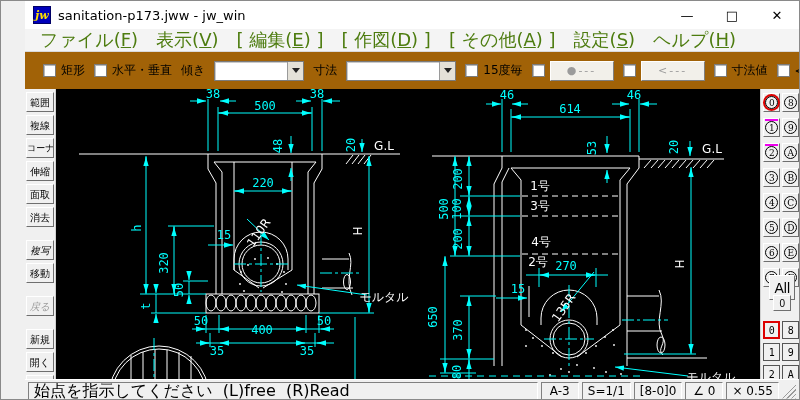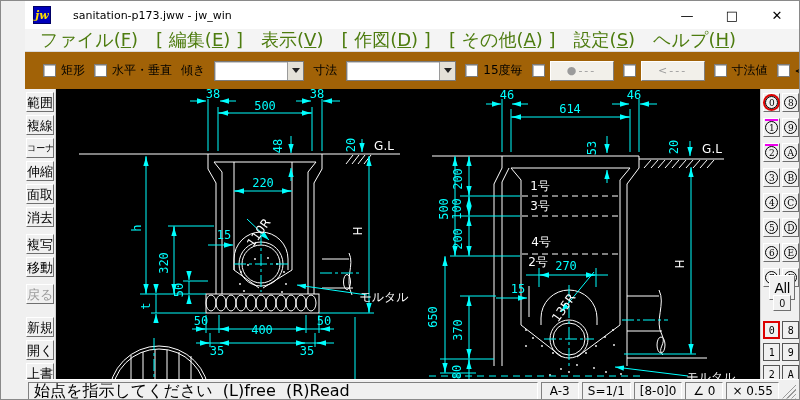--- a/index.html
+++ b/index.html
@@ -2,21 +2,21 @@
 <html><head>
 <meta charset="utf-8">
 <style>
   * { margin:0; padding:0; box-sizing:border-box; }
   html,body { width:800px; height:400px; font-family:"DejaVu Sans","Liberation Sans",sans-serif; }
   .window { width:800px; height:400px; background:#f0f0f0; border:1px solid #8a8a8a; display:flex; flex-direction:column; overflow:hidden;padding-left:24px; }
 
   
   .titlebar { height:28px; background:#ffffff; display:flex; align-items:center; padding:0 14px 0 8px; flex:0 0 auto; }
   .appicon { width:18px; height:18px; background:#0000bb; color:#ffe000; font:italic bold 11px "DejaVu Serif",serif; display:grid; place-items:center; border:1px solid #000066; }
-  .title { font-size:11px; color:#000; margin-left:22px; }
+  .title { font-size:13px; color:#000; margin-left:7px; }
   .wbtns { margin-left:auto; display:flex; gap:29px; }
   .wbtn { font-size:13px; color:#000; width:16px; text-align:center; cursor:default; }
 
   
   .menubar { height:22px; display:flex; align-items:center; padding-left:6px; background:#f4f4f4; flex:0 0 auto; }
   .menu-item { font-size:18px; color:#4d7c0f; padding:2px 9px; white-space:nowrap;text-align:center; }
   .menu-item u { text-decoration:underline; }
 
   
   .toolbar { height:38px; display:flex; align-items:center; padding-left:18px; gap:9px; background:#a16207; border-top:1px solid #d9d9d9; flex:0 0 auto; font-size:12px; }
@@ -26,24 +26,24 @@
   .combo { display:flex; height:20px; border:1px solid #7b7b7b; background:#fff; box-shadow:inset 1px 1px 0 #c9c9c9; }
   .combo .cfield { width:72px; }
   .combo.wide .cfield { width:92px; }
   .cbtn { width:16px; background:#e4e1d8; border-left:1px solid #9a9a9a; display:grid; place-items:center; }
   .cbtn::after { content:''; border:4px solid transparent; border-top:5px solid #222; margin-top:4px; }
   .gbtn { height:20px; width:64px; background:#f2f0ea; border:1px solid; border-color:#fff #808080 #808080 #fff; color:#9b9b9b; font-size:11px; letter-spacing:2px; text-align:center; line-height:18px; white-space:nowrap; overflow:hidden; }
 
   
   .main { display:flex; height:290px; flex:0 0 auto; }
   .ltools { width:32px; display:flex; flex-direction:column; align-items:center; overflow:hidden; background:#f0f0f0; border-right:1px solid #d0d0d0; }
-  .tbtn { width:28px; height:20px; flex:0 0 auto; margin-top:3px; background:#f0f0f0; border:1px solid; border-color:#ffffff #6f6f6f #6f6f6f #ffffff; font-size:13px; line-height:17px; text-align:center; color:#000; white-space:nowrap; overflow:hidden; padding:0; font-family:inherit; }
+  .tbtn { width:28px; height:20px; flex:0 0 auto; margin-top:3px; background:#f0f0f0; border:1px solid; border-color:#ffffff #6f6f6f #6f6f6f #ffffff; font-size:10px; line-height:17px; text-align:center; color:#000; white-space:nowrap; overflow:hidden; padding:0; font-family:inherit; }
   .tbtn.small { font-size:9px; }
   .tbtn.dis { color:#9b9b9b; }
-  .tbtn.g1 { margin-top:7px; }
+  .tbtn.g1 { margin-top:13px;font-style:italic; }
   .tbtn.g2 { margin-top:13px; }
 
   .canvas { width:728px; height:290px; background:#000; position:relative; overflow:hidden; cursor:crosshair; }
   .canvas svg { position:absolute; left:0; top:0; }
   .w  { stroke:#ffffff; fill:none; stroke-width:1; }
   .wd { stroke:#ffffff; fill:none; stroke-width:1; stroke-dasharray:6 4; }
   .c  { stroke:#00ffff; fill:none; stroke-width:1; }
   .cd { stroke:#00ffff; fill:none; stroke-width:1; stroke-dasharray:7 5; }
   .cdd{ stroke:#00ffff; fill:none; stroke-width:1; stroke-dasharray:12 3 3 3; }
   .dot{ fill:#ffffff; stroke:none; }
@@ -78,22 +78,22 @@
     <span class="title">sanitation-p173.jww - jw_win</span>
     <span class="wbtns">
       <span class="wbtn">—</span>
       <span class="wbtn">□</span>
       <span class="wbtn">✕</span>
     </span>
   </div>
 
   <div class="menubar" id="menubar">
       <span class="menu-item">ファイル(<u>F</u>)</span>
+      <span class="menu-item">表示(<u>V</u>)</span>
       <span class="menu-item">[ 編集(<u>E</u>) ]</span>
-      <span class="menu-item">表示(<u>V</u>)</span>
       <span class="menu-item">[ 作図(<u>D</u>) ]</span>
       <span class="menu-item">[ その他(<u>A</u>) ]</span>
       <span class="menu-item">設定(<u>S</u>)</span>
       <span class="menu-item">ヘルプ(<u>H</u>)</span>
     </div>
 
   <div class="toolbar">
     <span class="opt">
       <span class="cb"></span>
       <span>矩形</span>

